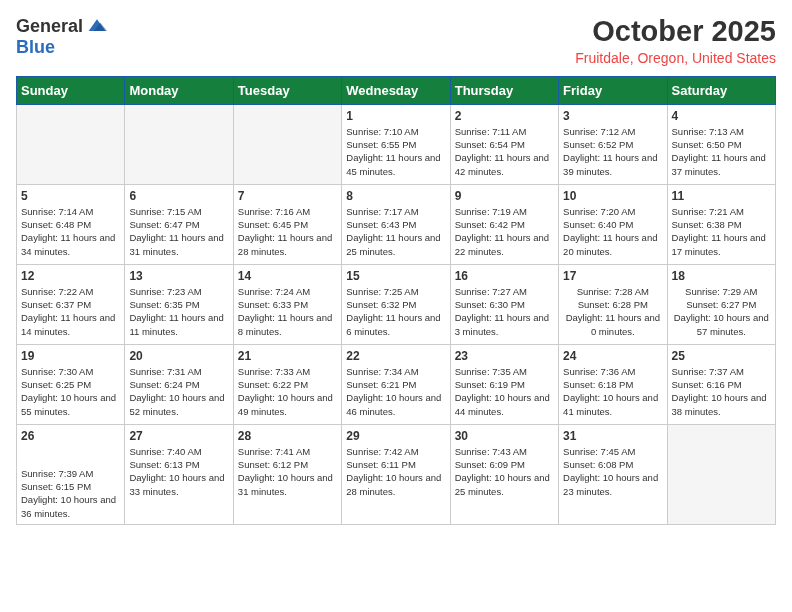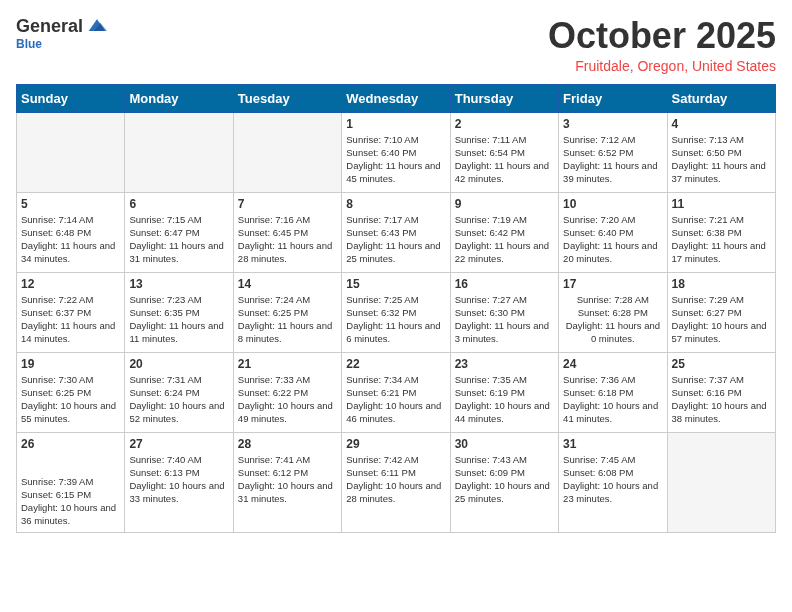--- a/index.html
+++ b/index.html
@@ -24,50 +24,50 @@
     .logo-text {
       display: flex;
       gap: 2px;
     }
     .logo-general {
       font-size: 18px;
       font-weight: bold;
       color: #333;
     }
     .logo-blue {
-      font-size: 12px;
+      font-size: 18px;
       font-weight: bold;
       color: #2a6ebb;
     }
     .logo-icon {
       width: 20px;
       height: 20px;
       margin-left: 2px;
     }
     .title-section {
       text-align: right;
     }
     .month-title {
-      font-size: 36px;
+      font-size: 29px;
       font-weight: bold;
       color: #333;
       line-height: 1.1;
     }
     .location {
       font-size: 14px;
       color: #ef4444;
       margin-top: 2px;
     }
     table {
       width: 100%;
       border-collapse: collapse;
       table-layout: fixed;
     }
     th {
-      background-color: #0369a1;
+      background-color: #15803d;
       color: #fff;
       font-size: 13px;
       font-weight: bold;
       padding: 6px 4px;
       text-align: left;
       border: 1px solid #1a5aaa;
     }
     td {
       border: 1px solid #ccc;
       vertical-align: top;
@@ -135,21 +135,21 @@
     </tr>
   </thead>
   <tbody id="calendar-body">
   <tr class="row-odd">
         <td class="empty"></td>
         <td class="empty"></td>
         <td class="empty"></td>
         <td>
           <div class="day-num">1</div>
           <div class="day-info" style="white-space: pre-line;">Sunrise: 7:10 AM
-Sunset: 6:40 PM
+Sunset: 6:55 PM
 Daylight: 11 hours and 45 minutes.</div>
         </td>
         <td>
           <div class="day-num">2</div>
           <div class="day-info" style="white-space: pre-line;">Sunrise: 7:11 AM
 Sunset: 6:54 PM
 Daylight: 11 hours and 42 minutes.</div>
         </td>
         <td>
           <div class="day-num">3</div>
@@ -217,21 +217,21 @@
         </td>
         <td>
           <div class="day-num">13</div>
           <div class="day-info" style="white-space: pre-line;">Sunrise: 7:23 AM
 Sunset: 6:35 PM
 Daylight: 11 hours and 11 minutes.</div>
         </td>
         <td>
           <div class="day-num">14</div>
           <div class="day-info" style="white-space: pre-line;">Sunrise: 7:24 AM
-Sunset: 6:25 PM
+Sunset: 6:33 PM
 Daylight: 11 hours and 8 minutes.</div>
         </td>
         <td>
           <div class="day-num">15</div>
           <div class="day-info" style="white-space: pre-line;">Sunrise: 7:25 AM
 Sunset: 6:32 PM
 Daylight: 11 hours and 6 minutes.</div>
         </td>
         <td>
           <div class="day-num">16</div>
@@ -240,21 +240,21 @@
 Daylight: 11 hours and 3 minutes.</div>
         </td>
         <td>
           <div class="day-num">17</div>
           <div class="day-info" style="white-space: pre-line; text-align: center;">Sunrise: 7:28 AM
 Sunset: 6:28 PM
 Daylight: 11 hours and 0 minutes.</div>
         </td>
         <td>
           <div class="day-num">18</div>
-          <div class="day-info" style="white-space: pre-line;">Sunrise: 7:29 AM
+          <div class="day-info" style="white-space: pre-line; text-align: center;">Sunrise: 7:29 AM
 Sunset: 6:27 PM
 Daylight: 10 hours and 57 minutes.</div>
         </td>
       </tr>
       <tr class="row-even">
         <td>
           <div class="day-num">19</div>
           <div class="day-info" style="white-space: pre-line;">Sunrise: 7:30 AM
 Sunset: 6:25 PM
 Daylight: 10 hours and 55 minutes.</div>

